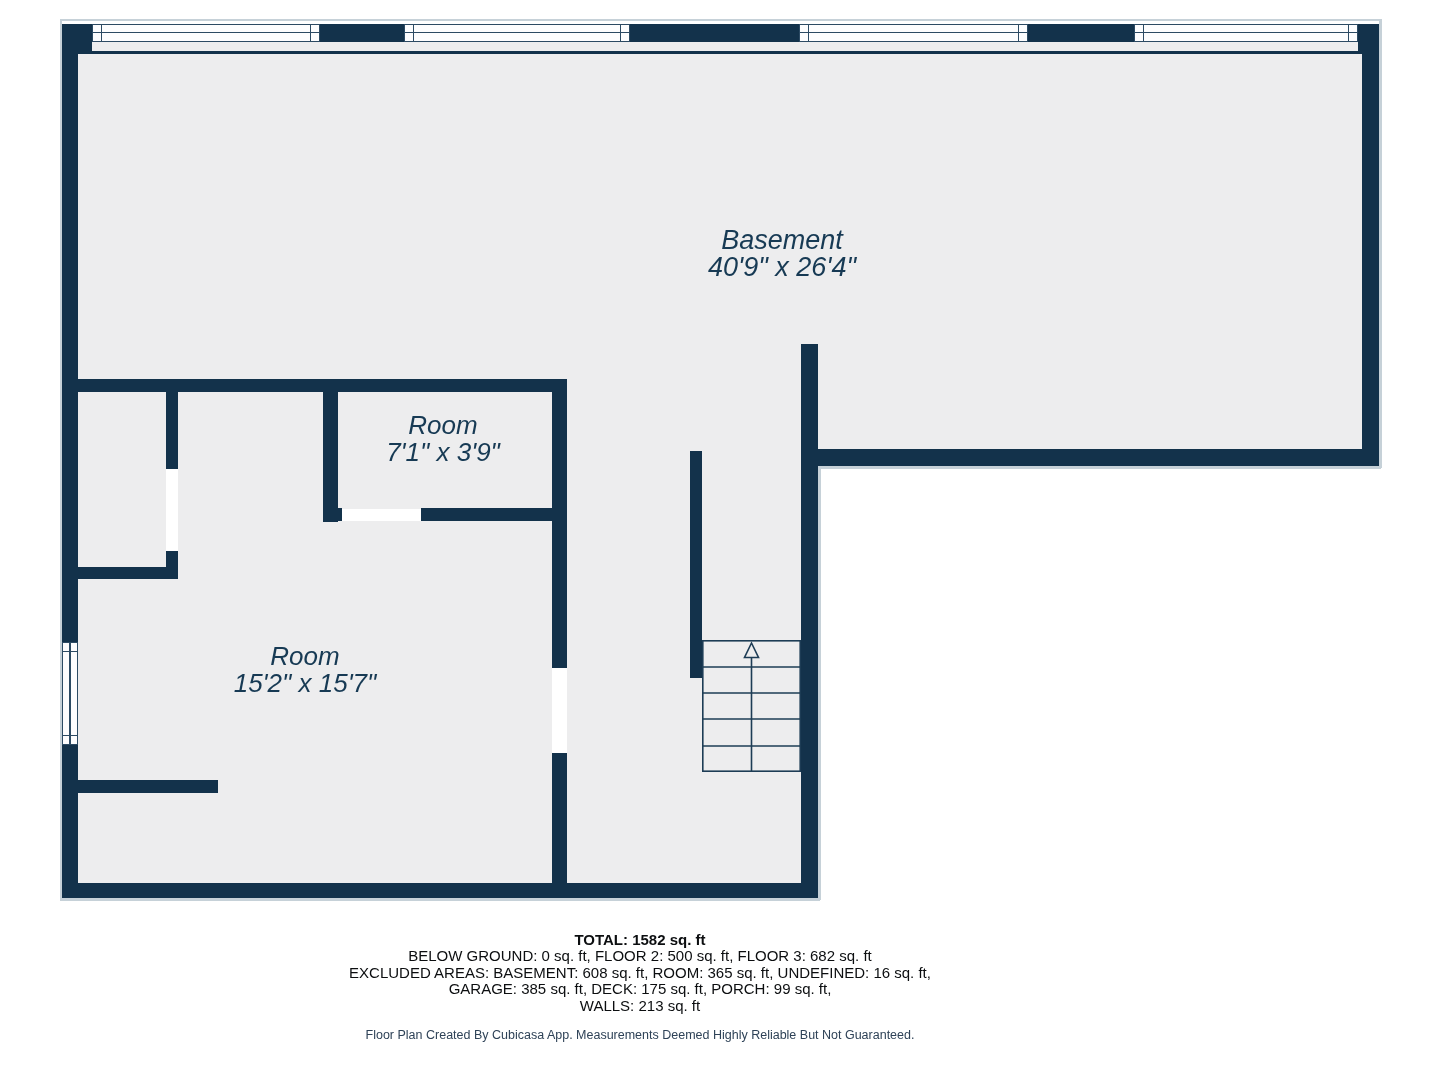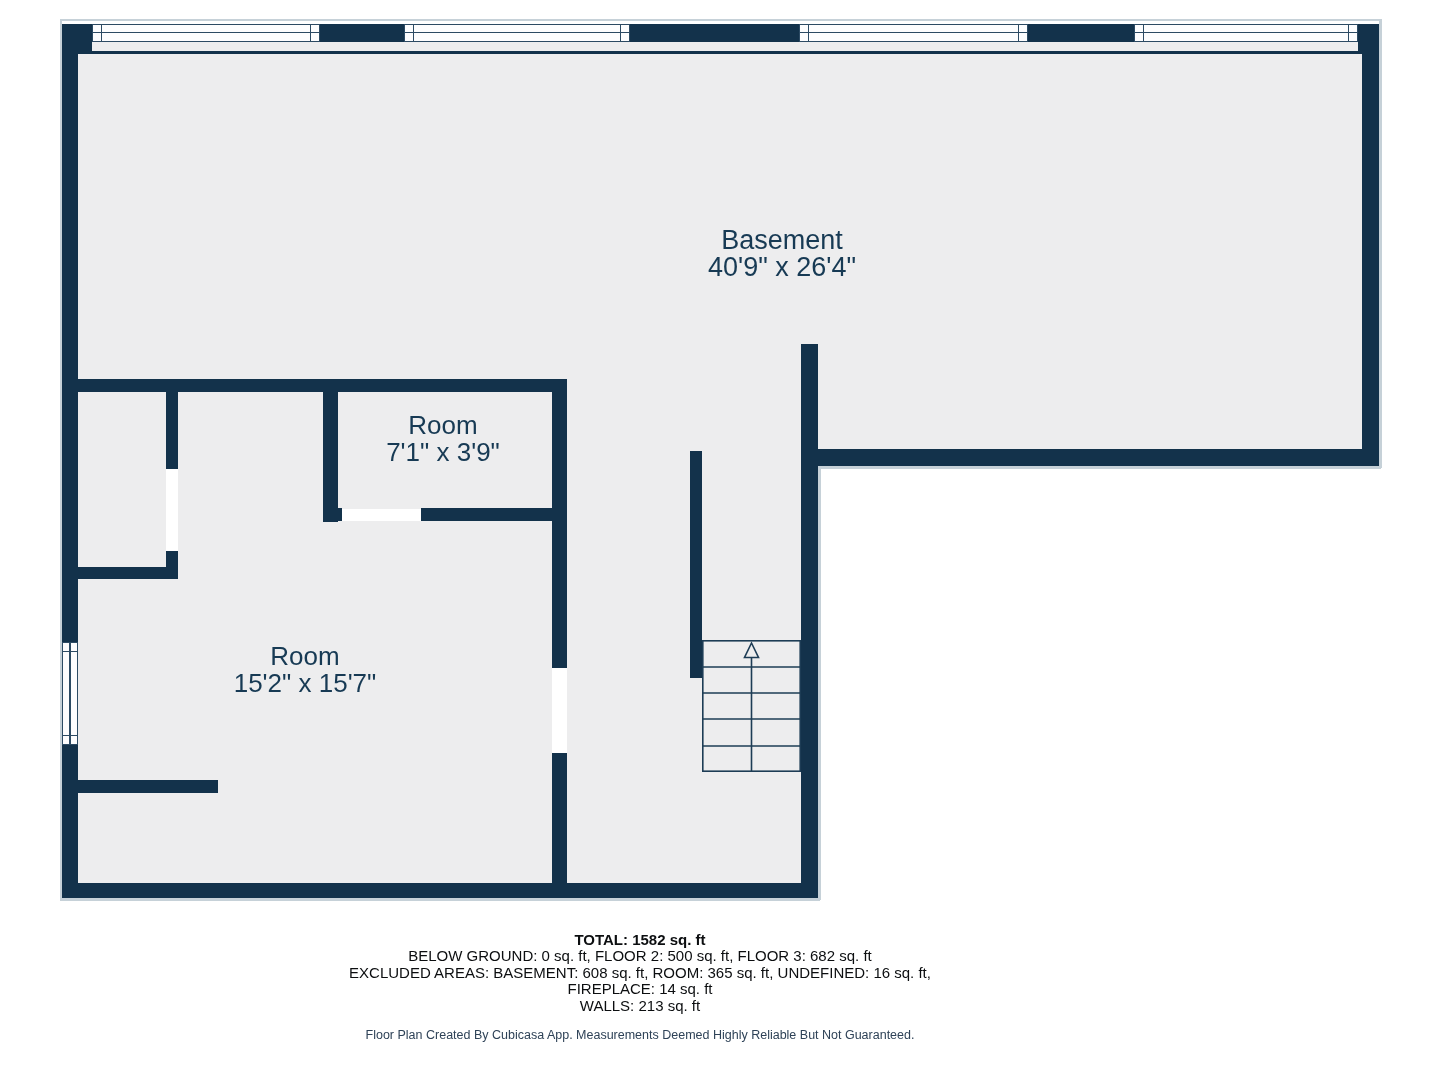--- a/index.html
+++ b/index.html
@@ -2,21 +2,21 @@
 <html style="--wall: #13324b; --floor: #ededee; --label: #173a54; --stairline: #1d3c55; --text: #0c0e10; --footertext: #2e4257; --winframe: #2c4a63; --outline: #c6d1d8;"><head>
 <meta charset="utf-8">
 <style>
   :root{
     --wall:#13324b; --floor:#ededee; --label:#173a54; --stairline:#1d3c55;
     --text:#0c0e10; --footertext:#2e4257; --winframe:#2c4a63; --outline:#c6d1d8;
   }
   html,body{margin:0;padding:0;}
   body{width:1440px;height:1080px;background:#ffffff;position:relative;overflow:hidden;
        font-family:"Liberation Sans", sans-serif;}
-  .abs{position:absolute;}
+  .abs{position:absolute;font-style:italic;}
   .floor{position:absolute;background:var(--floor);}
   .wall{position:absolute;background:var(--wall);}
   .gap{position:absolute;background:#ffffff;}
   .hair{position:absolute;background:var(--outline);}
   
   .win{position:absolute;top:24px;height:17.5px;background:#fdfdfe;
        border:1.4px solid var(--winframe);box-sizing:border-box;}
   .win::before{content:"";position:absolute;left:0;right:0;top:50%;margin-top:-0.7px;
        height:1.4px;background:var(--winframe);}
   .win i{position:absolute;top:0;bottom:0;width:1.4px;background:var(--winframe);}
@@ -125,16 +125,16 @@
   <div class="room-label" style="left:305px;top:643px;">
     <div>Room</div>
     <div>15'2" x 15'7"</div>
   </div>
 </div>
 
 <div class="summary" style="top:932px;">
   <div class="total">TOTAL: 1582 sq. ft</div>
   <div>BELOW GROUND: 0 sq. ft, FLOOR 2: 500 sq. ft, FLOOR 3: 682 sq. ft</div>
   <div>EXCLUDED AREAS: BASEMENT: 608 sq. ft, ROOM: 365 sq. ft, UNDEFINED: 16 sq. ft,</div>
-  <div>FIREPLACE: 14 sq. ft</div>
+  <div>GARAGE: 385 sq. ft, DECK: 175 sq. ft, PORCH: 99 sq. ft,</div>
   <div>WALLS: 213 sq. ft</div>
   <div class="footnote">Floor Plan Created By Cubicasa App. Measurements Deemed Highly Reliable But Not Guaranteed.</div>
 </div>
 
 </body></html>

